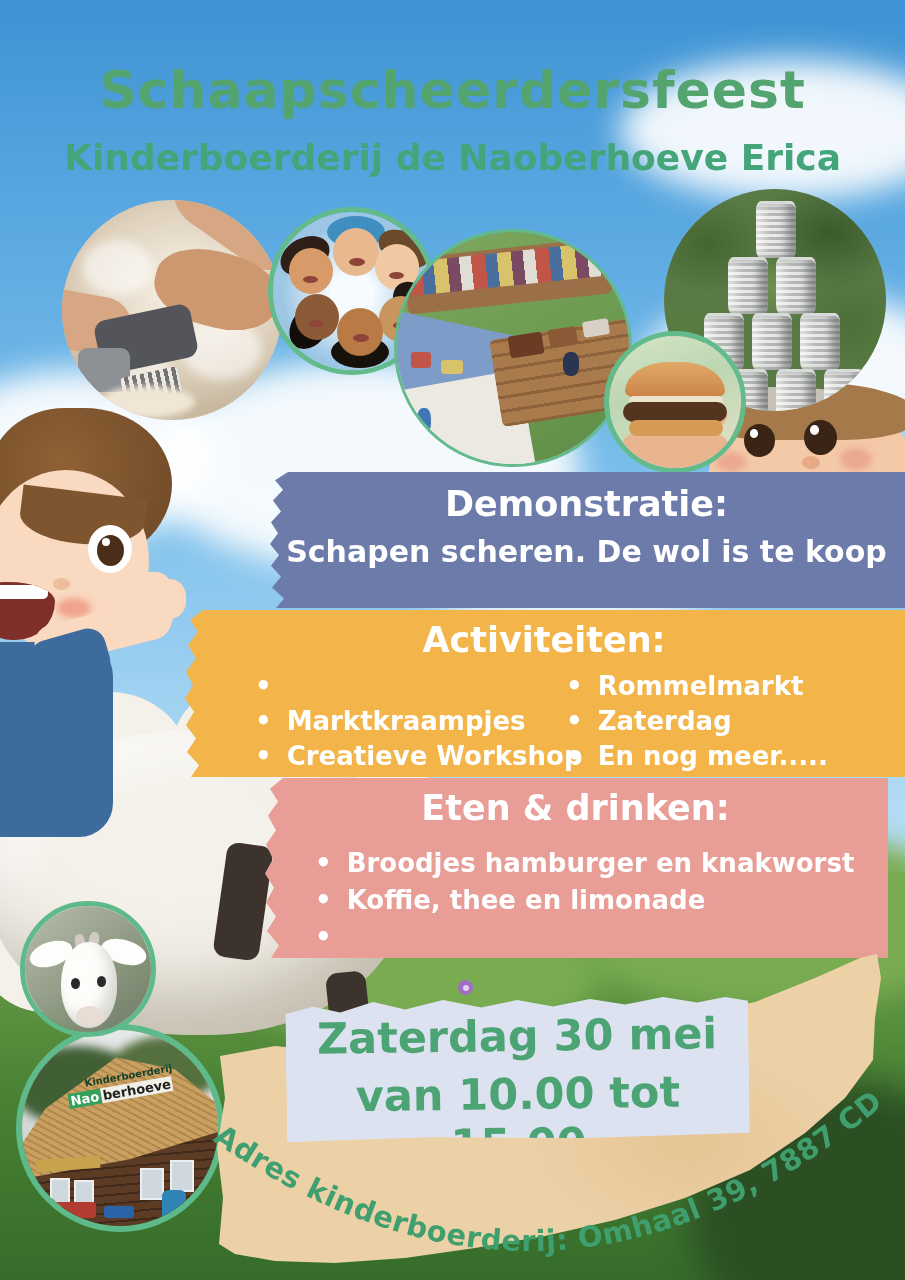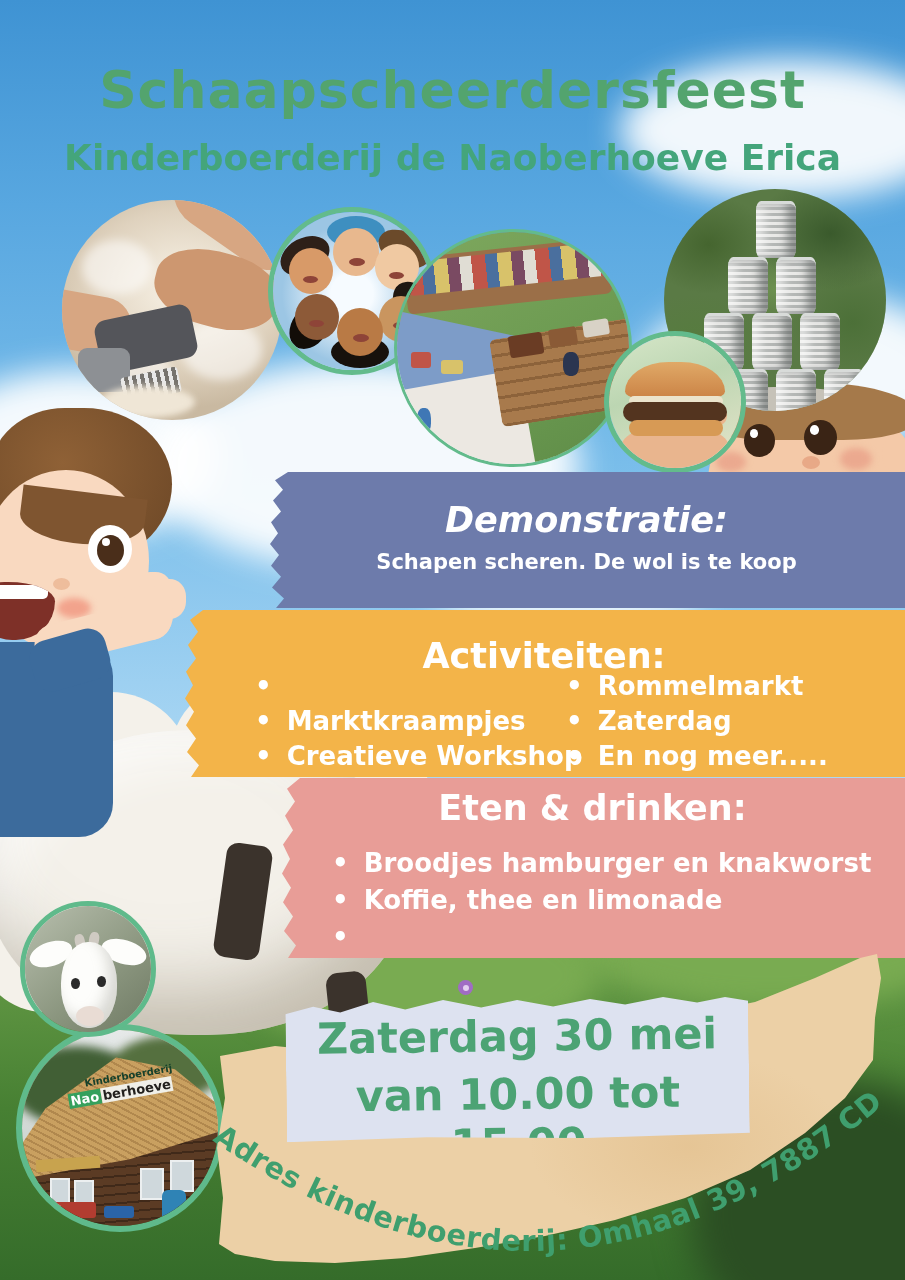--- a/index.html
+++ b/index.html
@@ -113,26 +113,26 @@
   .baby-glint{position:absolute;left:18%;top:15%;width:28%;height:28%;background:#fff;border-radius:50%;}
   .baby-blush{background:#eba98f;border-radius:50%;filter:blur(3px);}
   .baby-nose{left:102px;top:74px;width:18px;height:13px;background:#e8a987;border-radius:50%;}
   .baby-ear{left:182px;top:54px;width:28px;height:36px;background:#f4c9a8;border-radius:50%;}
 
   
   .banner{color:#fff;z-index:40;}
   .torn-left{clip-path:polygon(20px 0%,100% 0%,100% 100%,8px 100%,16px 93%,4px 85%,13px 77%,3px 69%,11px 61%,2px 53%,10px 45%,3px 37%,13px 29%,5px 21%,15px 13%,7px 6%);}
   .banner-demo{left:268px;top:472px;width:637px;height:136px;background:#6d7bab;}
   .banner-act{left:183px;top:610px;width:722px;height:167px;background:#f3b449;}
-  .banner-food{left:280px;top:778px;width:625px;height:180px;background:#e89d97;}
+  .banner-food{left:263px;top:778px;width:625px;height:180px;background:#e89d97;}
   .banner h2{margin:0;text-align:center;font-size:35px;}
-  .banner-demo h2{padding-top:28px;font-style:italic;}
-  .banner-act h2{padding-top:10px;margin-top:16px;}
+  .banner-demo h2{padding-top:12px;}
+  .banner-act h2{padding-top:10px;}
   .banner-food h2{padding-top:10px;}
-  .demo-text{text-align:center;font-size:21px;margin-top:10px;}
+  .demo-text{text-align:center;font-size:30px;margin-top:10px;}
   .col{position:absolute;top:58px;}
   .col-1{left:72px;} .col-2{left:383px;}
   .food-list{position:absolute;left:52px;top:66px;}
   .li{display:flex;align-items:center;height:35px;font-size:26px;}
   .food-list .li{height:37px;}
   .dot{margin-right:15px;}
 
   
   .paper{left:205px;top:948px;width:690px;height:330px;z-index:45;background:#ecd0a6;
     background-image:radial-gradient(140px 90px at 30% 30%,rgba(255,255,255,.35),transparent 70%),

